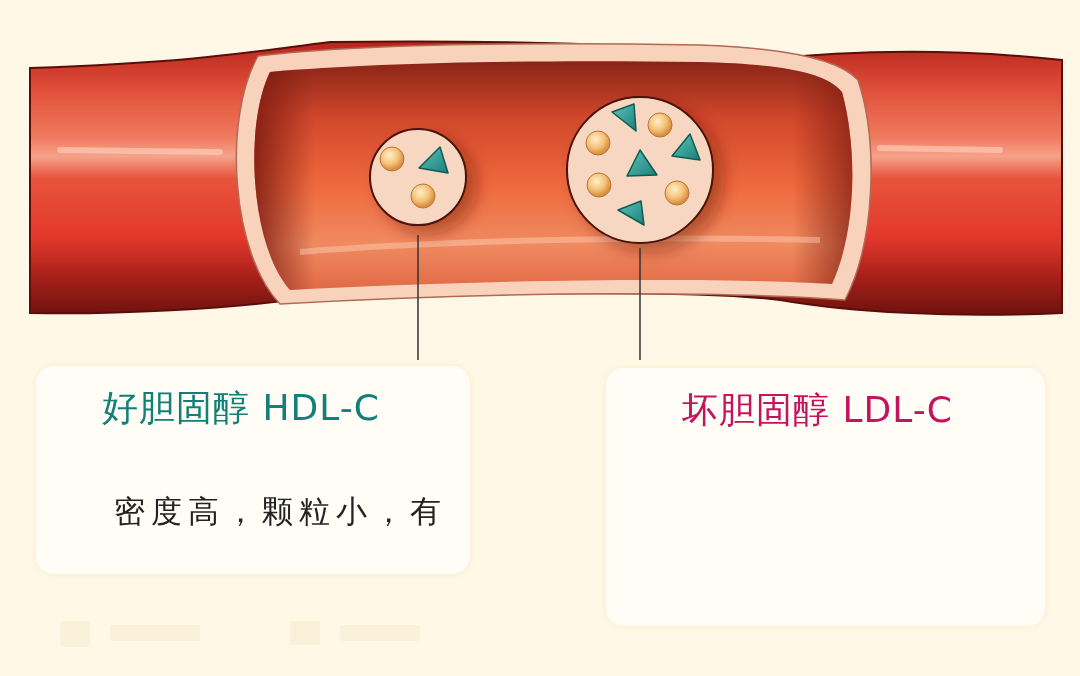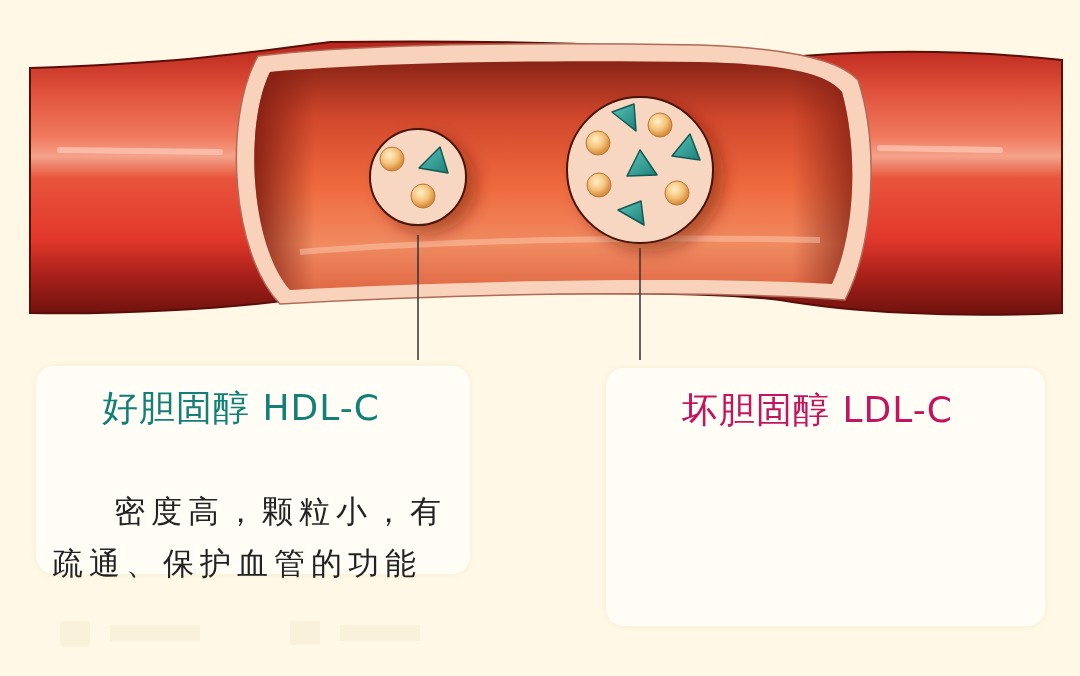--- a/index.html
+++ b/index.html
@@ -100,21 +100,20 @@
     <polygon points="618,210 641,201 644,225" fill="url(#triG)" stroke="#0f5a54" stroke-width="1.5" stroke-linejoin="round"></polygon>
   </g>
   <line x1="640" y1="248" x2="640" y2="402" stroke="#333" stroke-width="1.5"></line>
   <line x1="640" y1="402" x2="672" y2="402" stroke="#333" stroke-width="1.5"></line>
 </svg>
 
 <div class="card card-hdl">
   <div class="title title-hdl" style="color:#138078">好胆固醇 HDL-C</div>
   <div class="body body-hdl">
     <span class="line indent">密度高，颗粒小，有</span>
-    <span class="line">疏通、保护血管的功能</span>
   </div>
 </div>
 
 <div class="card card-ldl">
   <div class="title title-ldl" style="color:#c3155e">坏胆固醇 LDL-C</div>
   <div class="body body-ldl">
   </div>
 </div>
 
 <svg class="watermark" viewBox="0 0 380 36">

